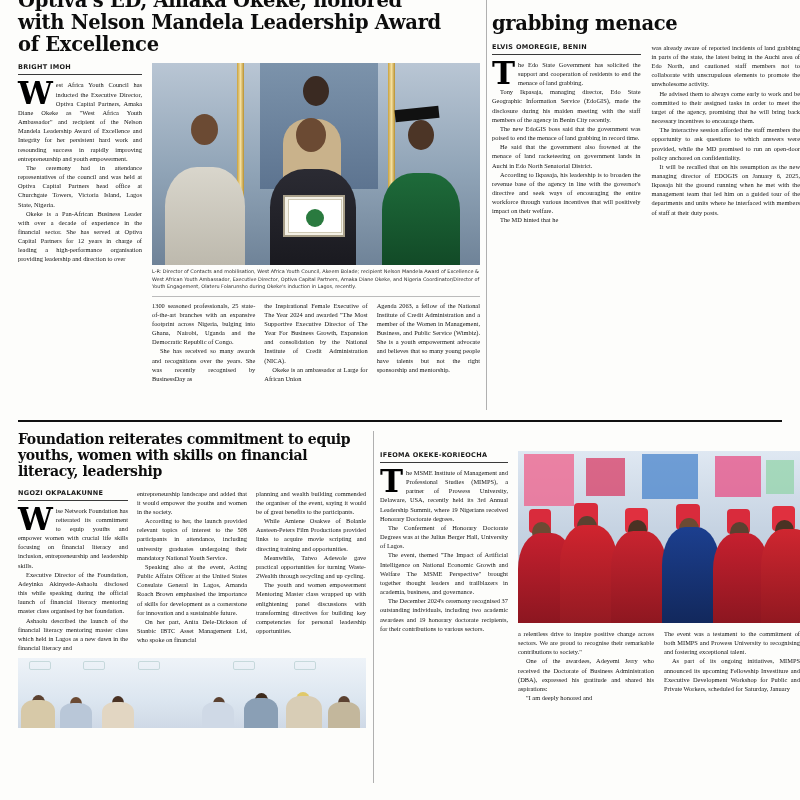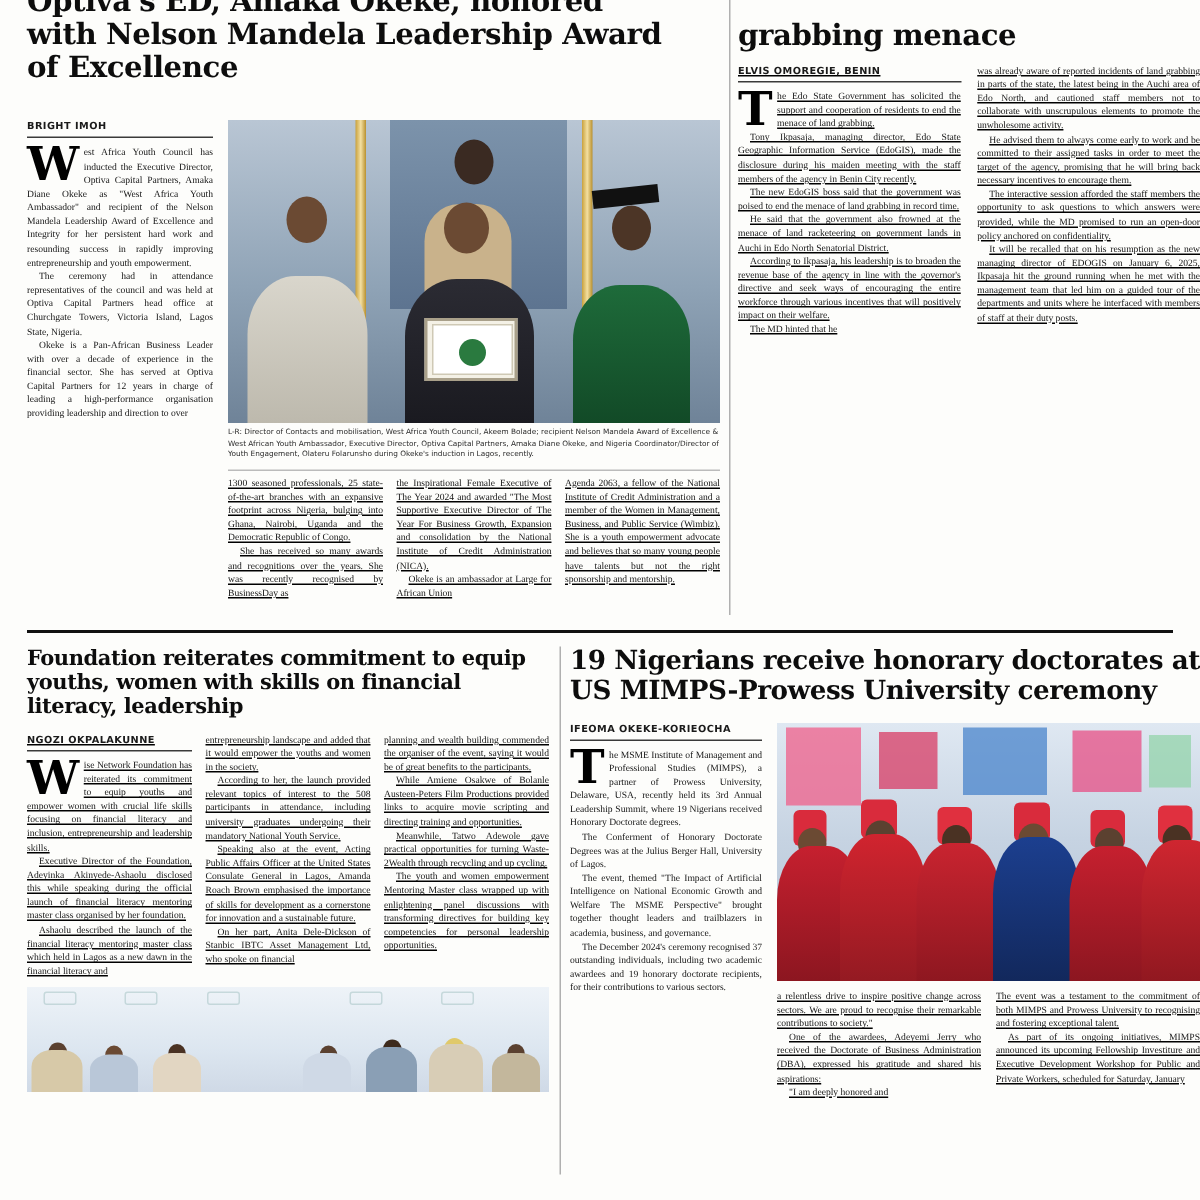--- a/index.html
+++ b/index.html
@@ -76,21 +76,21 @@
   .caption {
     font-family: "DejaVu Sans", "Liberation Sans", sans-serif;
     font-size: 4.9px;
     line-height: 1.5;
     color: #2a2a2a;
     text-align: left;
     margin-top: 3px;
   }
 
   
-  .cols { display: flex; gap: 9px; text-decoration: underline; }
+  .cols { display: flex; gap: 9px; }
   .col { flex: 1 1 0; min-width: 0; }
 
   
   .sep { width: 100%; border-top: 2.2px solid #111; margin: 7px 0 8px 0; }
   .sep-thin { width: 100%; border-top: 1px solid #aaa; margin: 5px 0; }
 
   
   #bottom-region { position: relative; height: 372px; margin-top: 2px; }
   #bot-left { position: absolute; left: 0; top: 0; width: 348px; }
   #bot-right { position: absolute; left: 362px; top: 0; width: 420px; }
@@ -132,21 +132,21 @@
 <div class="page">
 
   <div id="top-region">
 
     <div id="top-divider"></div>
 
     <div id="top-left">
 
       <h1 class="headline a1" style="margin-top:-10px; width:430px;">Optiva's ED, Amaka Okeke, honored with Nelson Mandela Leadership Award of Excellence</h1>
 
-      <div style="display:flex; gap:10px; margin-top:25px;">
+      <div style="display:flex; gap:10px; margin-top:8px;">
 
         <div class="col" style="width:124px; flex:0 0 124px;">
           <div class="byline">BRIGHT IMOH</div>
           <p class="dropcap">West Africa Youth Council has inducted the Executive Director, Optiva Capital Partners, Amaka Diane Okeke as "West Africa Youth Ambassador" and recipient of the Nelson Mandela Leadership Award of Excellence and Integrity for her persistent hard work and resounding success in rapidly improving entrepreneurship and youth empowerment.</p>
           <p>The ceremony had in attendance representatives of the council and was held at Optiva Capital Partners head office at Churchgate Towers, Victoria Island, Lagos State, Nigeria.</p>
           <p>Okeke is a Pan-African Business Leader with over a decade of experience in the financial sector. She has served at Optiva Capital Partners for 12 years in charge of leading a high-performance organisation providing leadership and direction to over</p>
         </div>
 
         <div style="flex:1 1 auto; min-width:0;">
           <div class="photo" style="width:100%; height:202px;">
@@ -270,23 +270,22 @@
         <div class="head" style="left:68%;top:50%;width:13px;height:15px;background:#3d2a1c;"></div>
         <div class="person" style="left:65%;bottom:0;width:34px;height:30px;background:#8a9fb5;"></div>
         <div class="head" style="left:80%;top:48%;width:14px;height:16px;background:#e0c96a;"></div>
         <div class="person" style="left:77%;bottom:0;width:36px;height:32px;background:#d8cdb6;"></div>
         <div class="head" style="left:92%;top:54%;width:12px;height:14px;background:#5b4130;"></div>
         <div class="person" style="left:89%;bottom:0;width:32px;height:26px;background:#c3b79c;"></div>
       </div>
     </div>
 
     <div id="bot-right">
-      <h1 class="headline a4">19 Nigerians receive honorary doctorates at US MIMPS-Prowess University ceremony</h1>
-
-      <div style="display:flex; gap:10px; margin-top:10px;">
+
+      <div style="display:flex; gap:10px; margin-top:20px;">
         <div class="col" style="width:128px;flex:0 0 128px;">
           <div class="byline">IFEOMA OKEKE-KORIEOCHA</div>
           <p class="dropcap">The MSME Institute of Management and Professional Studies (MIMPS), a partner of Prowess University, Delaware, USA, recently held its 3rd Annual Leadership Summit, where 19 Nigerians received Honorary Doctorate degrees.</p>
           <p>The Conferment of Honorary Doctorate Degrees was at the Julius Berger Hall, University of Lagos.</p>
           <p>The event, themed "The Impact of Artificial Intelligence on National Economic Growth and Welfare The MSME Perspective" brought together thought leaders and trailblazers in academia, business, and governance.</p>
           <p>The December 2024's ceremony recognised 37 outstanding individuals, including two academic awardees and 19 honorary doctorate recipients, for their contributions to various sectors.</p>
         </div>
 
         <div style="flex:1 1 auto;min-width:0;">
           <div class="photo" style="width:100%;height:172px;">

